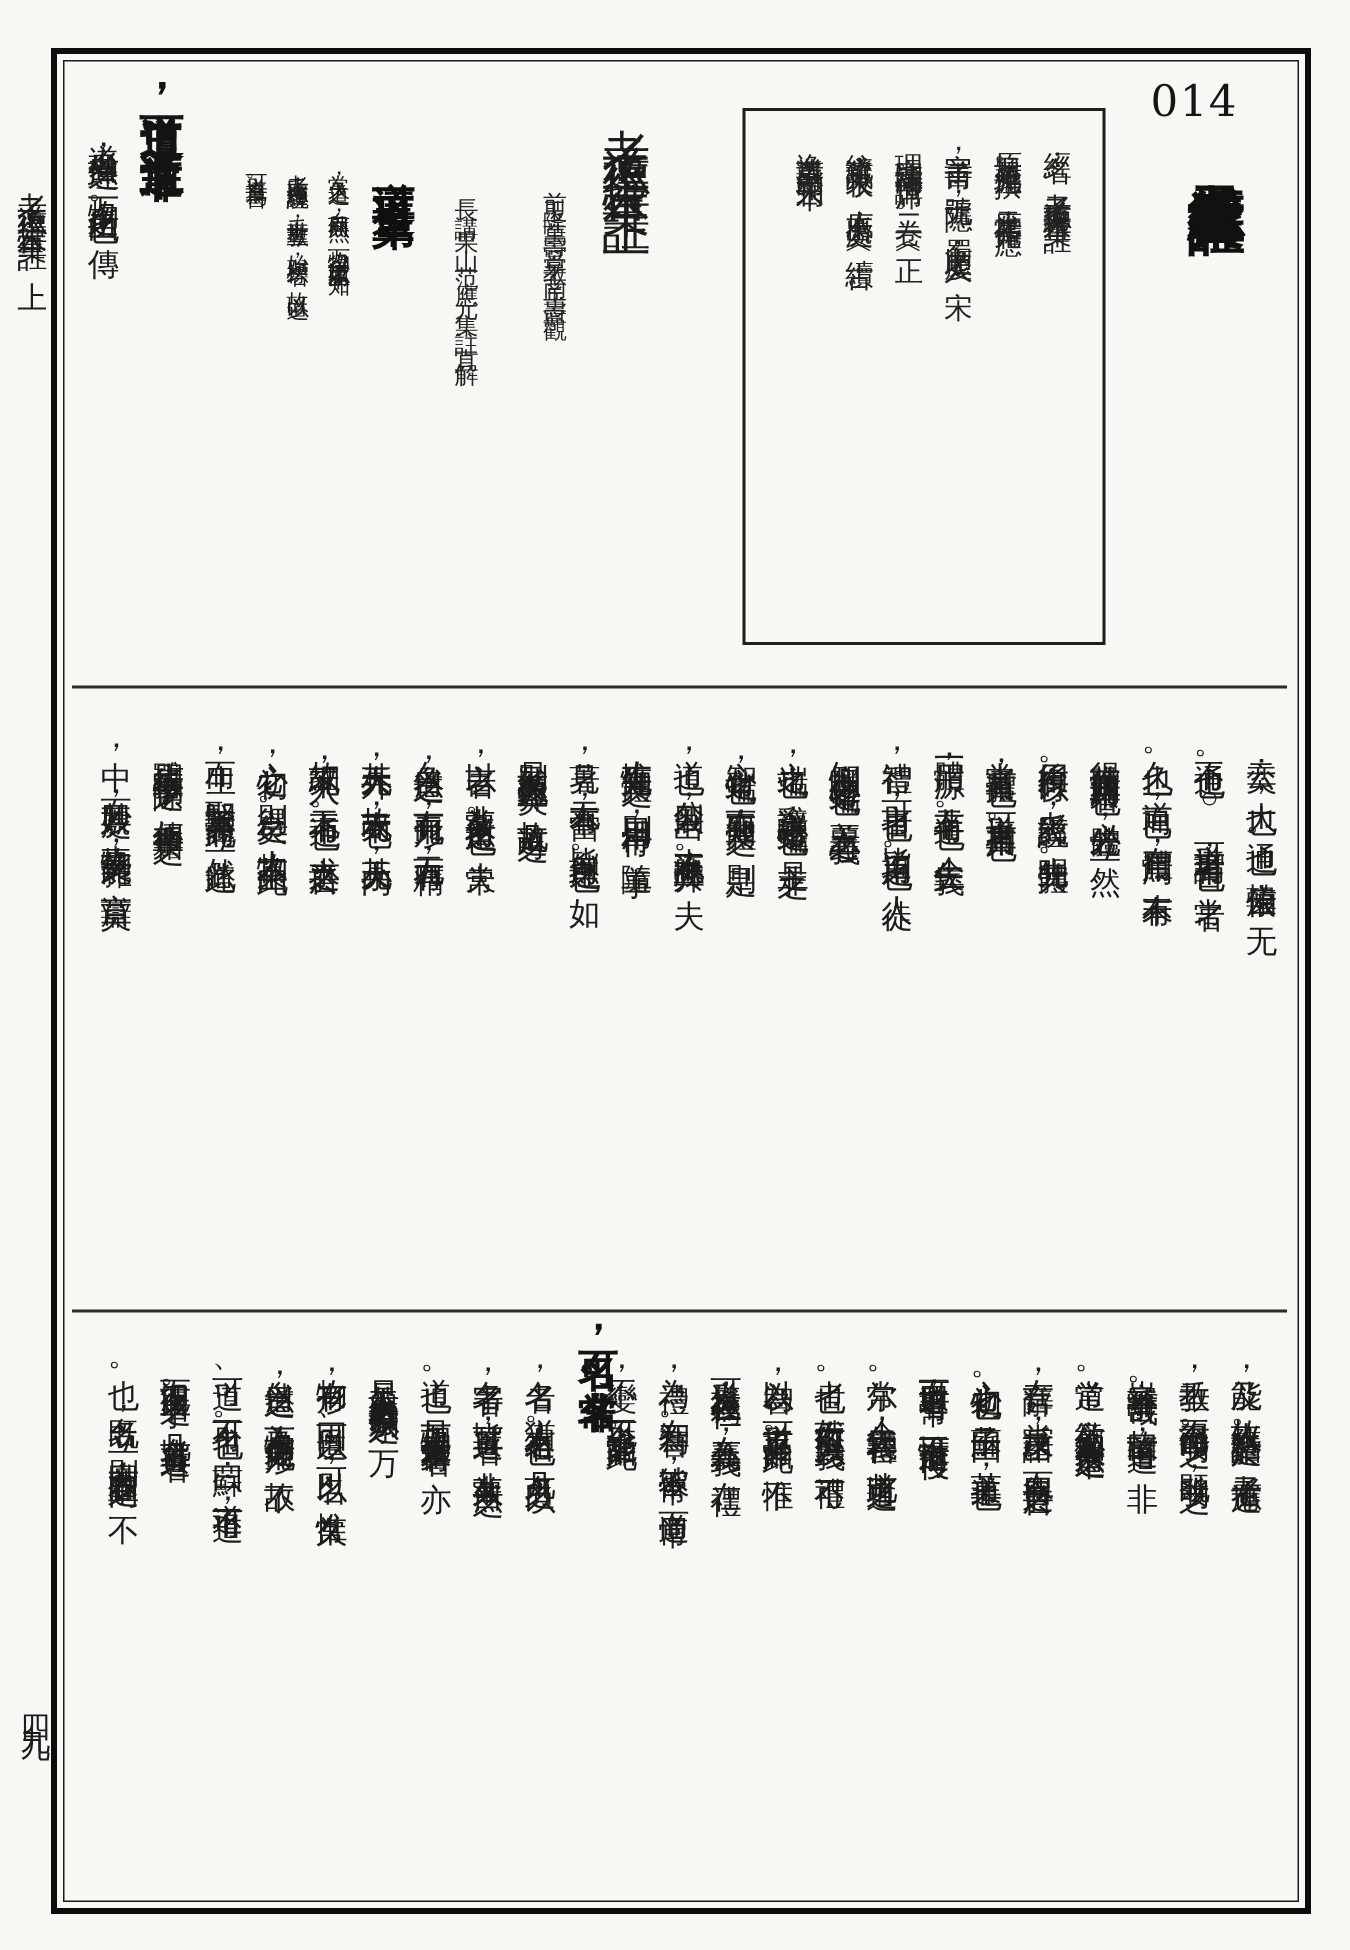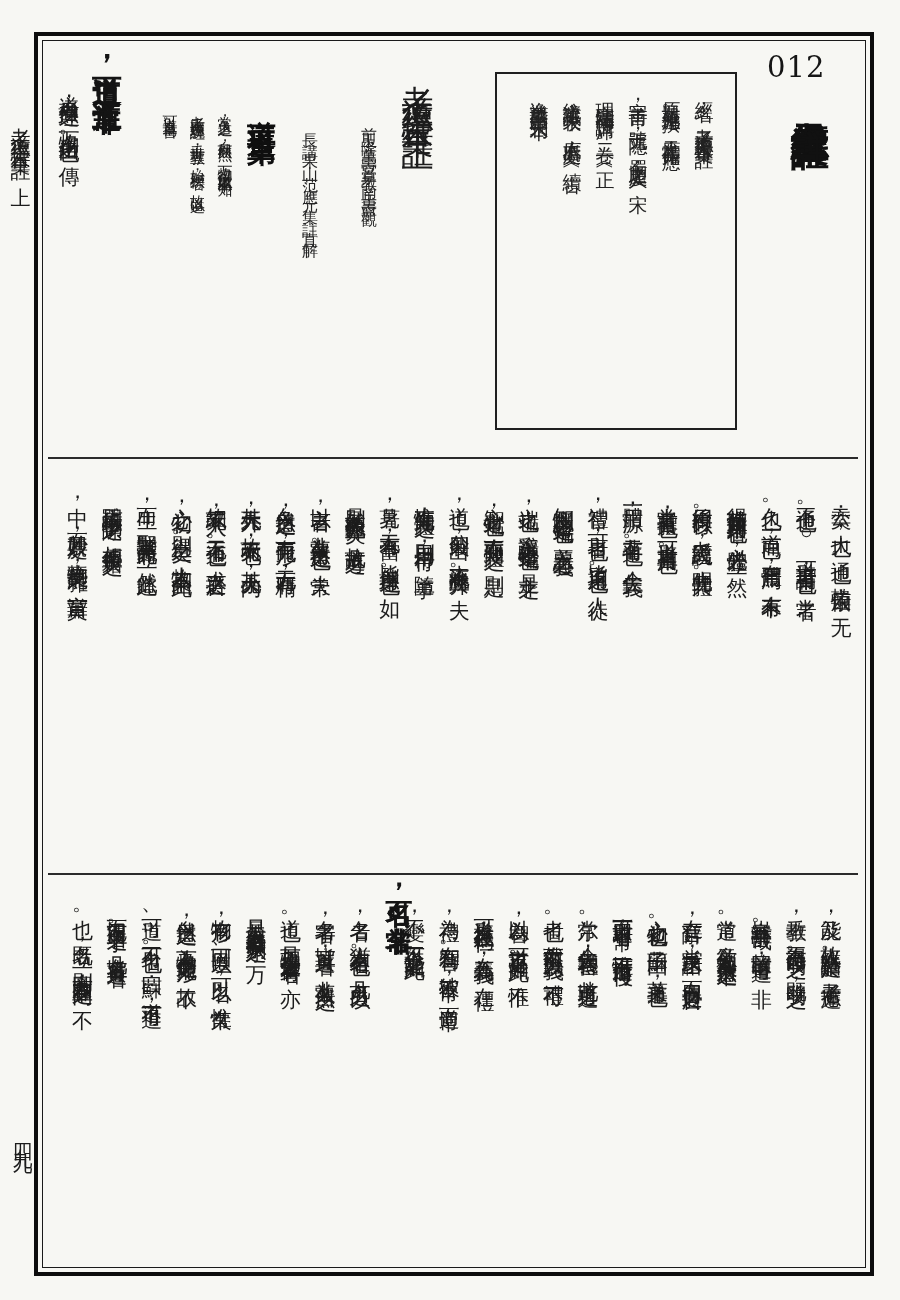--- a/index.html
+++ b/index.html
@@ -65,21 +65,21 @@
 
 <div class="page">
 
   <div class="v spine">老子道德經古本集註　上</div>
   <div class="v folio">四九九</div>
 
   <div class="frame-outer">
     <div class="frame-inner"></div>
   </div>
 
-  <div class="corner-num">012</div>
+  <div class="corner-num">014</div>
   <div class="v main-title">老子道德經古本集註</div>
 
   <div class="colophon">
     <div class="v">經名：老子道德經古本集註。
 原題范應元撰。應元當作元應，
 字善甫，號无隱，蜀之順慶人，宋
 理宗淳祐間侍講席。二卷。《正
 統道藏》未收，底本出處：《續古
 逸叢書》影印宋刊本。</div>
   </div>

